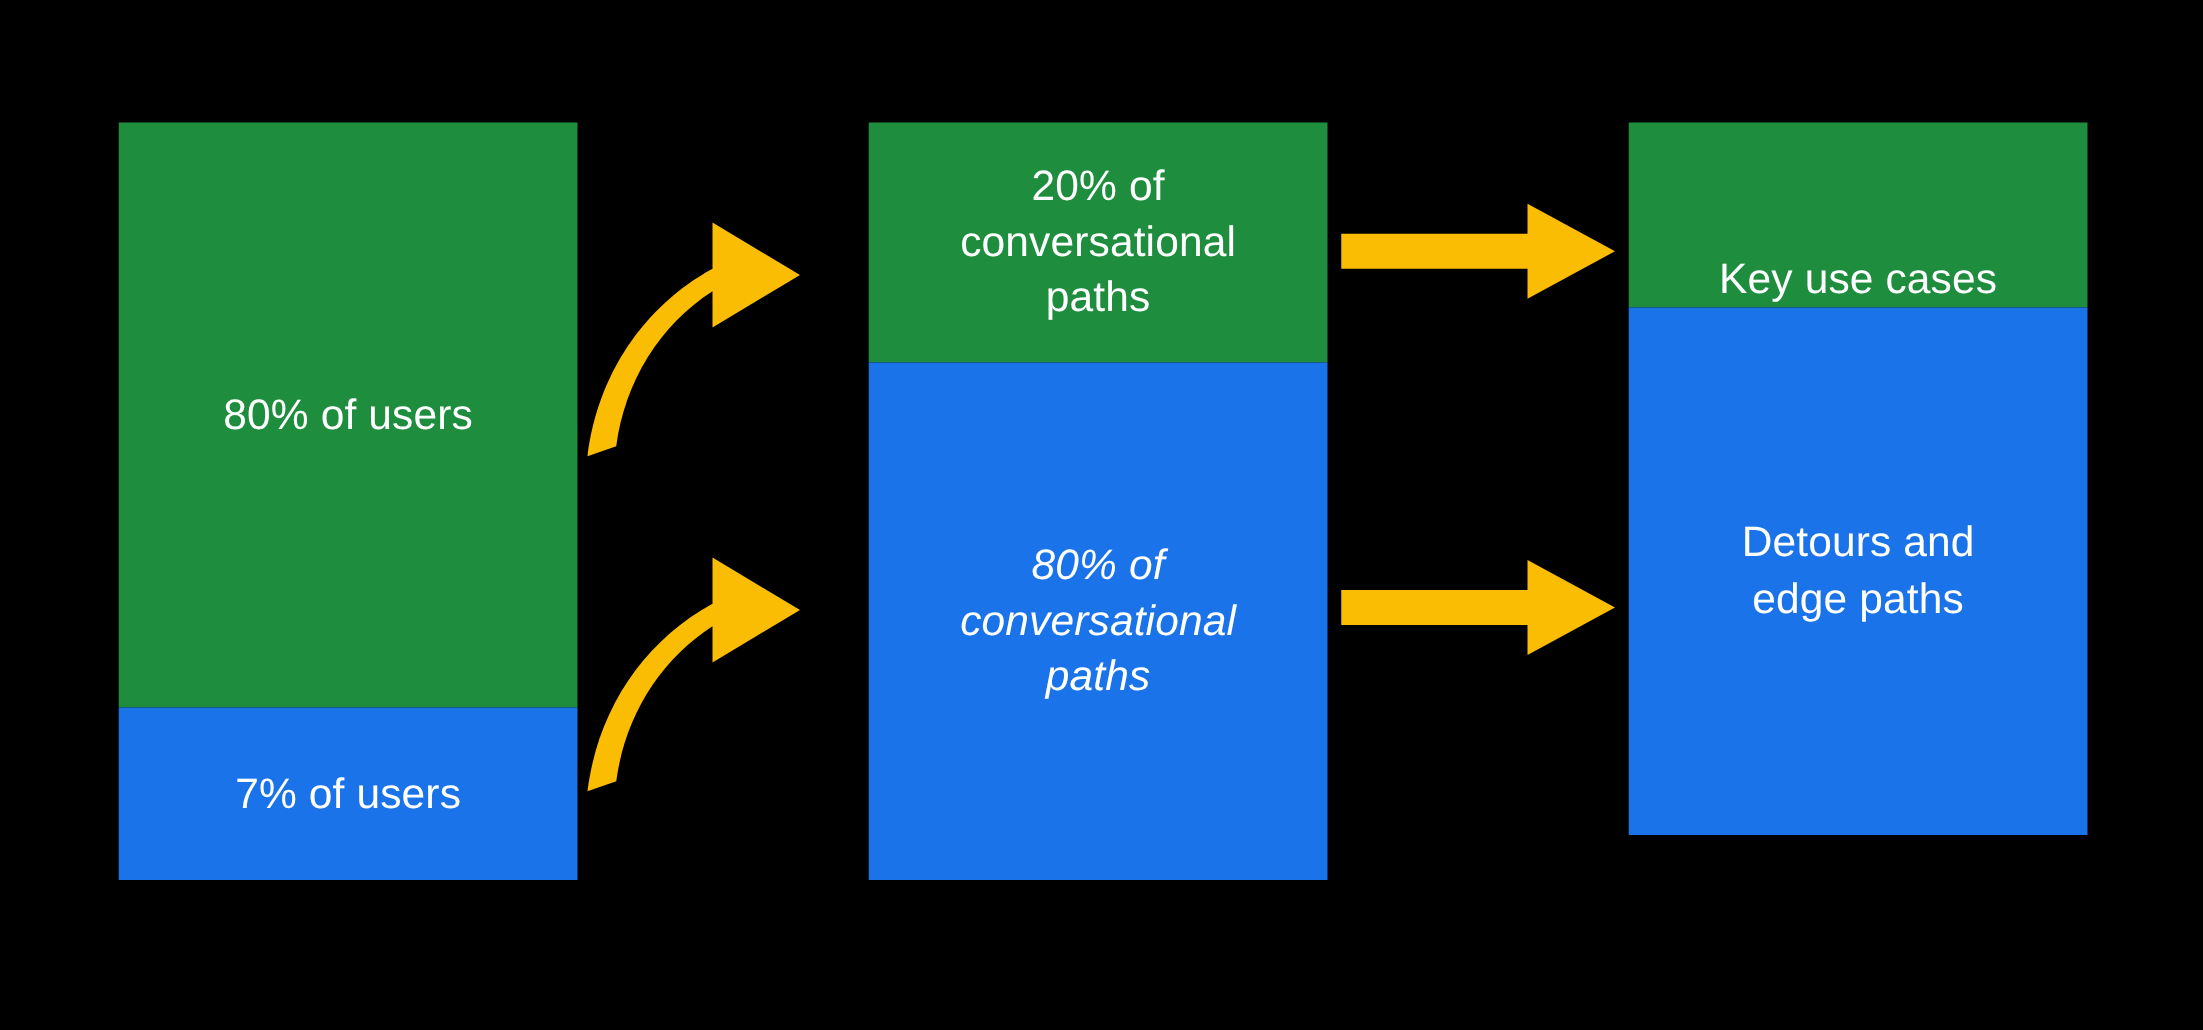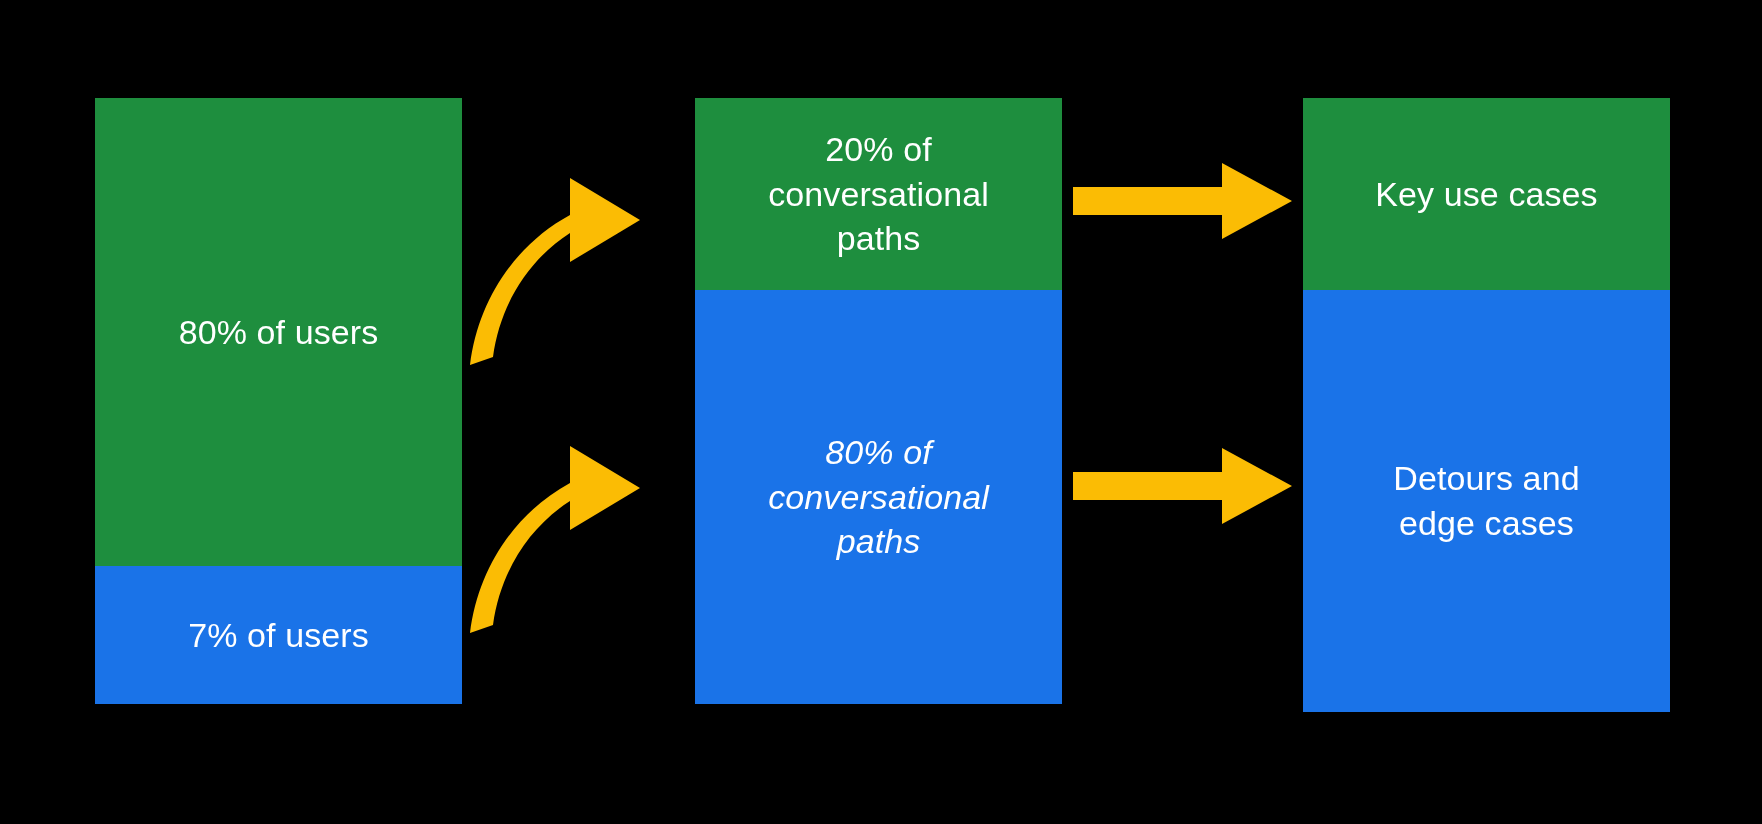--- a/index.html
+++ b/index.html
@@ -67,21 +67,21 @@
   #col-paths .seg-green { height: 192px; }
   #col-paths .seg-blue  { height: 414px; font-style: italic; }
 
   
   #col-outcomes {
     left: 1303px;
     top: 98px;
     width: 367px;
     height: 614px;
   }
-  #col-outcomes .seg-green { height: 192px; }
+  #col-outcomes .seg-green { height: 148px; align-items: flex-end; }
   #col-outcomes .seg-blue  { height: 422px; }
 
   
   .arrow-svg {
     position: absolute;
     overflow: visible;
   }
   #arrow-curved-top    { left: 440px; top: 150px;  width: 250px; height: 220px; }
   #arrow-curved-bottom { left: 440px; top: 418px;  width: 250px; height: 220px; }
   #arrow-straight-top    { left: 1070px; top: 160px; width: 225px; height: 82px; }
@@ -113,21 +113,21 @@
 paths</span>
     </div>
   </div>
 
   <div class="column" id="col-outcomes">
     <div class="segment seg-green">
       <span class="seg-label">Key use cases</span>
     </div>
     <div class="segment seg-blue">
       <span class="seg-label">Detours and
-edge cases</span>
+edge paths</span>
     </div>
   </div>
 
   <svg class="arrow-svg" id="arrow-curved-top" viewBox="0 0 250 220">
     <path d="M 30 215
              C 38 150, 75 95, 130 65
              L 130 28
              L 200 70
              L 130 112
              L 130 83

